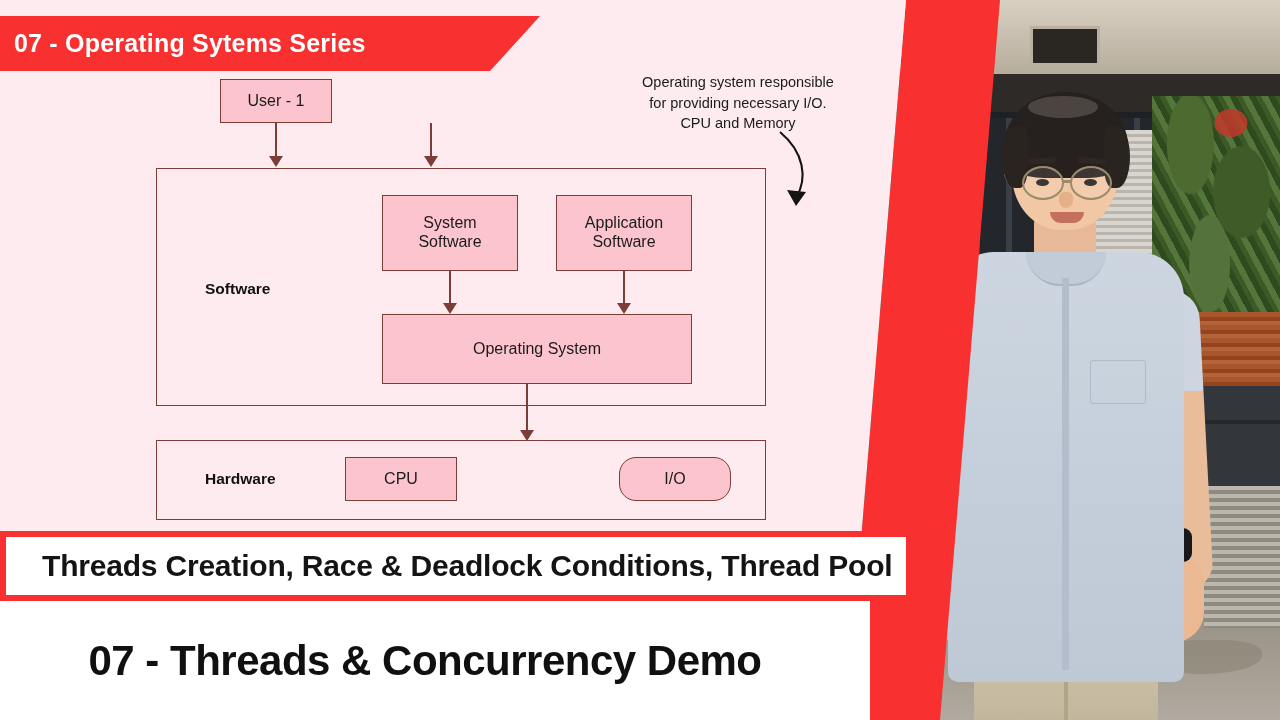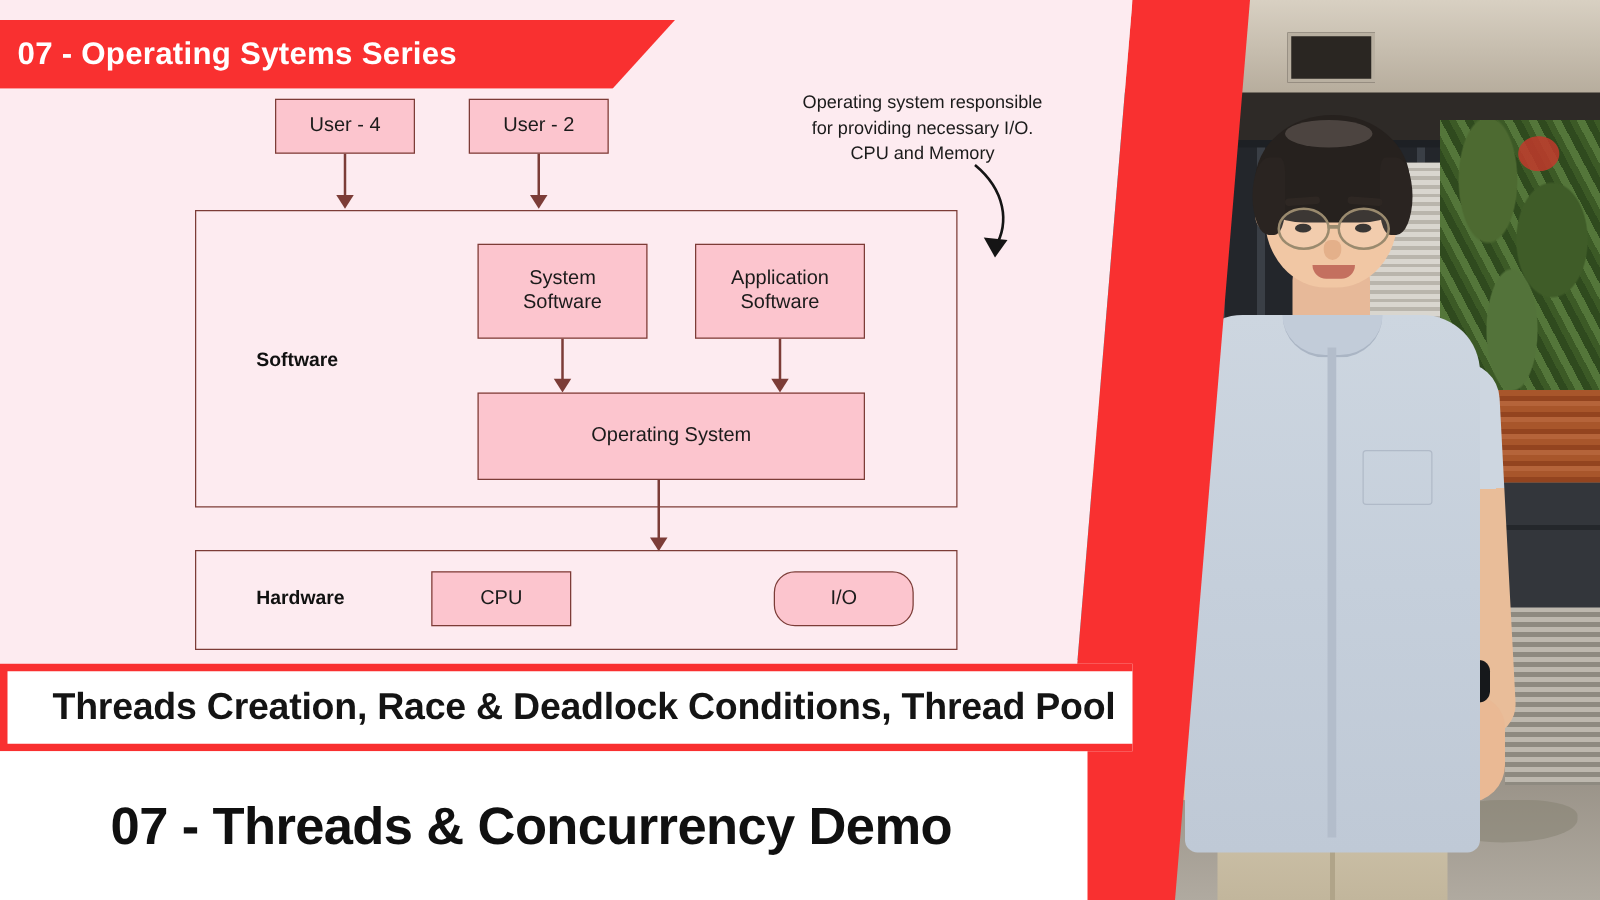--- a/index.html
+++ b/index.html
@@ -206,24 +206,21 @@
   <div class="slide">
     <div class="slide-bg"></div>
 
     <div class="header-banner">
       <span class="header-title">07 - Operating Sytems Series</span>
     </div>
 
     <div class="diagram">
 
       <div class="node" style="left:220px; top:79px; width:112px; height:44px;">
-        <span>User - 4</span>
-      </div>
-      <div class="node" style="left:375px; top:79px; width:112px; height:44px;">
-        <span>User - 2</span>
+        <span>User - 1</span>
       </div>
 
       <div class="conn" style="left:275px; top:123px; width:1.8px; height:36px;"></div>
       <div class="arrowhead" style="left:269px; top:156px;"></div>
 
       <div class="conn" style="left:430px; top:123px; width:1.8px; height:36px;"></div>
       <div class="arrowhead" style="left:424px; top:156px;"></div>
 
       <div class="container-box" style="left:156px; top:168px; width:610px; height:238px;"></div>
       <div class="section-label" style="left:205px; top:280px;">Software</div>

